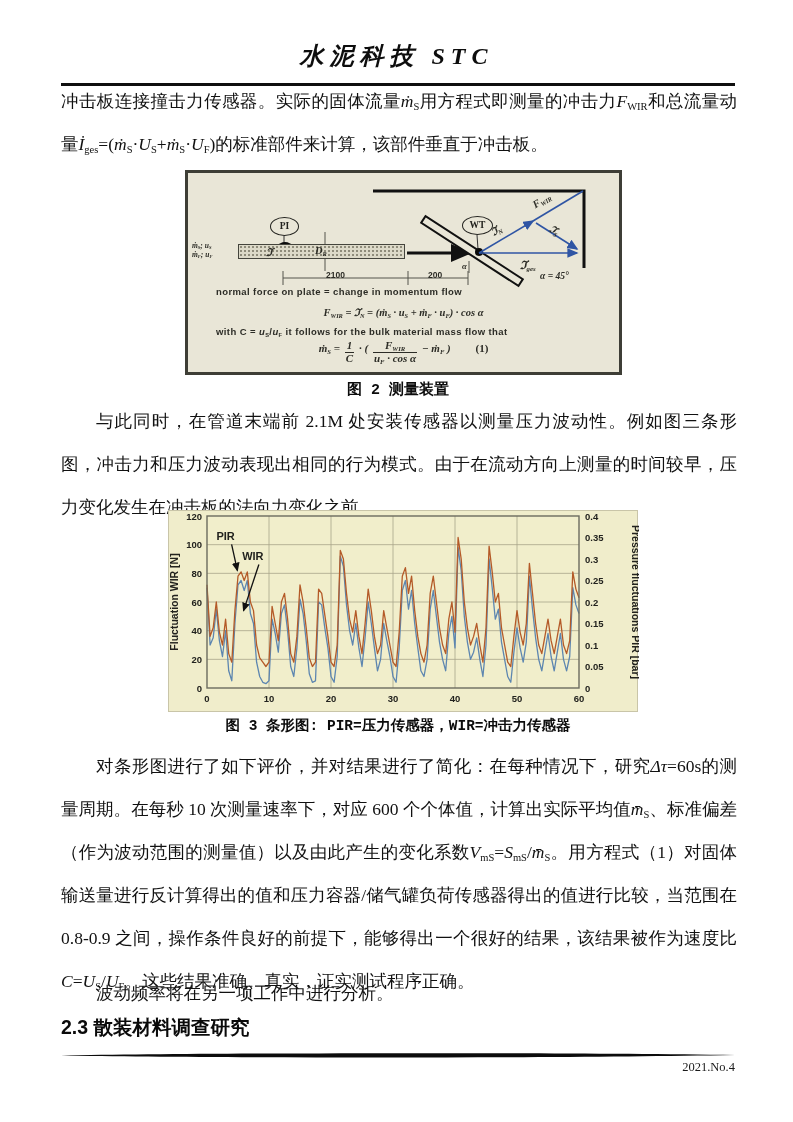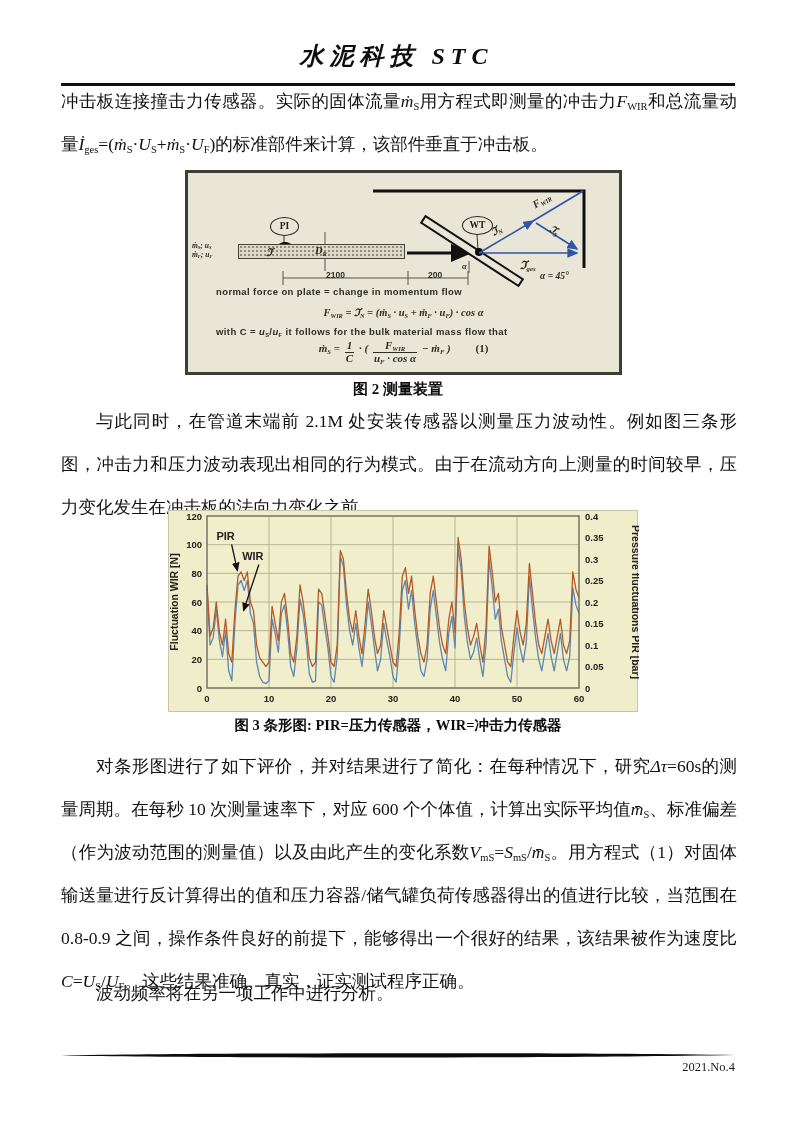--- a/index.html
+++ b/index.html
@@ -32,21 +32,21 @@
   .fig2 svg{position:absolute;left:0;top:0;}
   .engtxt{font-family:"Liberation Sans",sans-serif;font-weight:bold;font-size:9.5px;
           letter-spacing:0.4px;color:#33332c;}
   .frm{font-size:10.5px;font-weight:bold;font-style:italic;color:#2c2c26;
        font-family:"Liberation Serif",serif;}
   .frac{display:inline-block;vertical-align:-0.85em;text-align:center;line-height:1.05;margin:0 2px;}
   .frac .num{display:block;border-bottom:1px solid currentColor;padding:0 2px;}
   .frac .den{display:block;padding:0 1px;}
 
   .figcap{position:absolute;left:61px;width:674px;text-align:center;
-          font-family:Liberation Serif, serif;font-weight:bold;font-size:15px;color:#0c0c0c;}
+          font-family:Liberation Mono, monospace;font-weight:bold;font-size:15px;color:#0c0c0c;}
 
   
   .fig3{position:absolute;left:168px;top:510px;width:470px;height:202px;
         background:#f0edcb;border:1px solid #c9c5a8;}
 
   .heading{position:absolute;left:61px;top:1014px;width:674px;
            font-family:"Liberation Sans",sans-serif;font-weight:bold;font-size:19.5px;color:#0a0a0a;}
 
   .footrule{position:absolute;left:61px;top:1052px;width:674px;height:7px;}
   .footer-page{position:absolute;top:1060px;left:0;width:100%;text-align:center;
@@ -184,19 +184,20 @@
         <line x1="62.6" y1="33.366666666666674" x2="68.38000000000001" y2="59.46666666666667" stroke="#111" stroke-width="1.3" marker-end="url(#annArr)"></line>
         <text x="83.88" y="49.43333333333332" text-anchor="middle" font-family="&quot;Liberation Sans&quot;,sans-serif" font-size="11" font-weight="bold" fill="#22221e">WIR</text>
         <line x1="89.88" y1="53.43333333333332" x2="74.58000000000001" y2="99.6" stroke="#111" stroke-width="1.3" marker-end="url(#annArr)"></line>
       </svg>
   </div>
   <div class="figcap" style="top:716px;font-size:14.5px;text-align:center;" data-name="figure3-caption">图 3 条形图: PIR=压力传感器，WIR=冲击力传感器</div>
 
   <div class="para indent" style="top:745px;" data-name="paragraph-3">对条形图进行了如下评价，并对结果进行了简化：在每种情况下，研究<i>Δτ</i>=60s的测量周期。在每秒 10 次测量速率下，对应 600 个个体值，计算出实际平均值<i>m̄</i><sub>S</sub>、标准偏差（作为波动范围的测量值）以及由此产生的变化系数<i>V</i><sub>mS</sub>=<i>S</i><sub>mS</sub>/<i>m̄</i><sub>S</sub>。用方程式（1）对固体输送量进行反计算得出的值和压力容器/储气罐负荷传感器得出的值进行比较，当范围在 0.8-0.9 之间，操作条件良好的前提下，能够得出一个很好的结果，该结果被作为速度比<i>C</i>=<i>U</i><sub>S</sub>/<i>U</i><sub>F</sub>。这些结果准确、真实，证实测试程序正确。</div>
   <div class="para indent" style="top:972px;" data-name="paragraph-4">波动频率将在另一项工作中进行分析。</div>
 
+  <div class="heading" data-name="section-heading">2.3 散装材料调查研究</div>
 
   <svg class="footrule" viewBox="0 0 674 7" preserveAspectRatio="none" data-name="footer-rule">
     <path d="M0,3.5 C150,1 480,0 674,3 C480,6.5 150,6 0,3.5 Z" fill="#0c0c0c"></path>
   </svg>
   <div class="footer-issue" data-name="footer-issue">2021.No.4</div>
 
 </div>
 
 </body></html>

